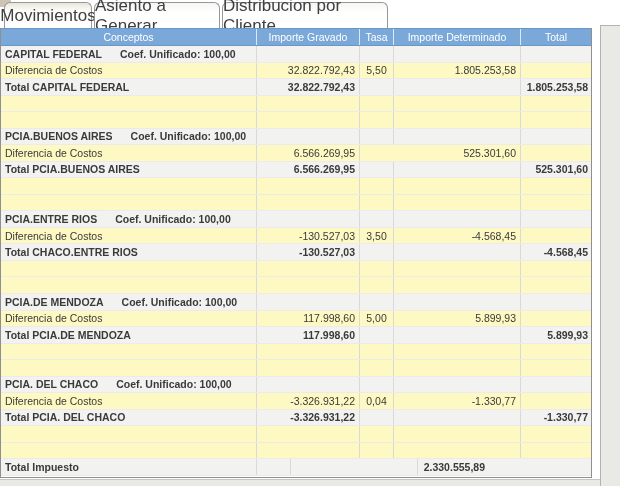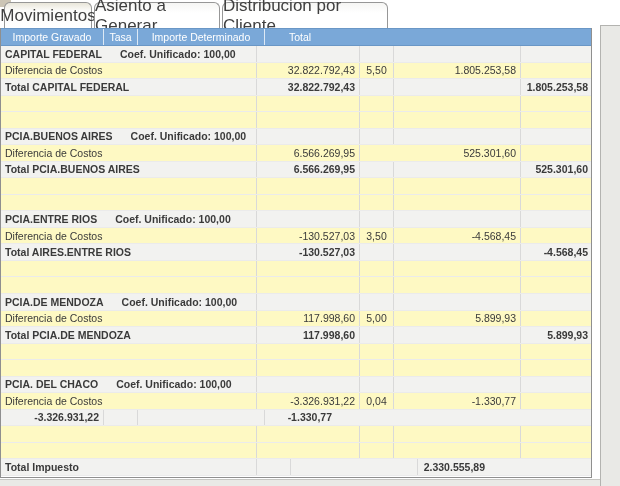--- a/index.html
+++ b/index.html
@@ -66,20 +66,21 @@
       <div class="tab" style="width: 126px;">
         <span>Asiento a Generar</span>
       </div>
       <div class="tab" style="width: 166px;">
         <span>Distribucion por Cliente</span>
       </div>
     </div>
 
   <div class="grid">
     <div class="grid-header" id="grid-header">
+        <div class="hcell" style="width: 256px;">Conceptos</div>
         <div class="hcell" style="width: 103px;">Importe Gravado</div>
         <div class="hcell" style="width: 34px;">Tasa</div>
         <div class="hcell" style="width: 127px;">Importe Determinado</div>
         <div class="hcell" style="width: 70px;">Total</div>
       </div>
     <div class="grid-body" id="grid-body">
         <div class="row kind-group">
           <div class="cell c-text" style="width: 256px;">
             <span>CAPITAL FEDERAL</span>
             <span class="coef">Coef. Unificado: 100,00</span>
@@ -166,21 +167,21 @@
           <div class="cell c-num c-total" style="width: 70px;"></div>
         </div>
         <div class="row kind-detail">
           <div class="cell c-text" style="width: 256px;">Diferencia de Costos</div>
           <div class="cell c-num" style="width: 103px;">-130.527,03</div>
           <div class="cell c-center" style="width: 34px;">3,50</div>
           <div class="cell c-num" style="width: 127px;">-4.568,45</div>
           <div class="cell c-num c-total" style="width: 70px;"></div>
         </div>
         <div class="row kind-total">
-          <div class="cell c-text" style="width: 256px;">Total AIRES.ENTRE RIOS</div>
+          <div class="cell c-text" style="width: 256px;">Total CHACO.ENTRE RIOS</div>
           <div class="cell c-num" style="width: 103px;">-130.527,03</div>
           <div class="cell c-center" style="width: 34px;"></div>
           <div class="cell c-num" style="width: 127px;"></div>
           <div class="cell c-num c-total" style="width: 70px;">-4.568,45</div>
         </div>
         <div class="row kind-empty">
           <div class="cell c-text" style="width: 256px;"></div>
           <div class="cell c-num" style="width: 103px;"></div>
           <div class="cell c-center" style="width: 34px;"></div>
           <div class="cell c-num" style="width: 127px;"></div>
@@ -242,20 +243,21 @@
           <div class="cell c-num c-total" style="width: 70px;"></div>
         </div>
         <div class="row kind-detail">
           <div class="cell c-text" style="width: 256px;">Diferencia de Costos</div>
           <div class="cell c-num" style="width: 103px;">-3.326.931,22</div>
           <div class="cell c-center" style="width: 34px;">0,04</div>
           <div class="cell c-num" style="width: 127px;">-1.330,77</div>
           <div class="cell c-num c-total" style="width: 70px;"></div>
         </div>
         <div class="row kind-total">
+          <div class="cell c-text" style="width: 256px;">Total PCIA. DEL CHACO</div>
           <div class="cell c-num" style="width: 103px;">-3.326.931,22</div>
           <div class="cell c-center" style="width: 34px;"></div>
           <div class="cell c-num" style="width: 127px;"></div>
           <div class="cell c-num c-total" style="width: 70px;">-1.330,77</div>
         </div>
         <div class="row kind-empty">
           <div class="cell c-text" style="width: 256px;"></div>
           <div class="cell c-num" style="width: 103px;"></div>
           <div class="cell c-center" style="width: 34px;"></div>
           <div class="cell c-num" style="width: 127px;"></div>

